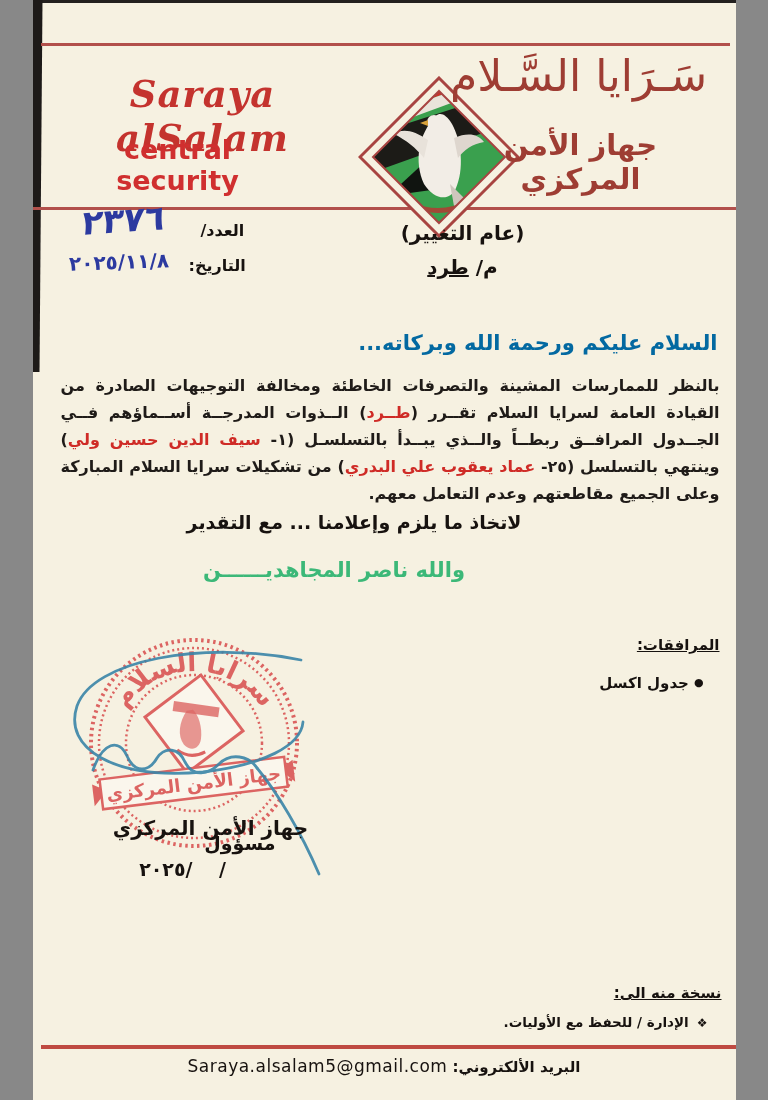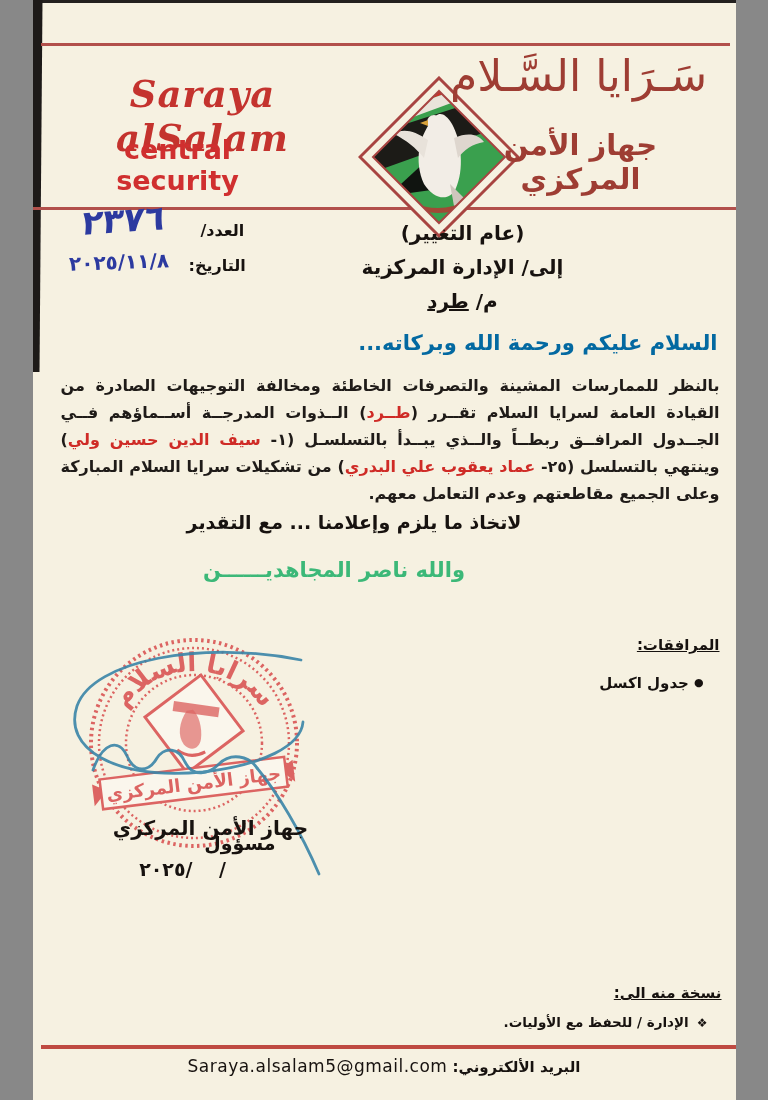--- a/index.html
+++ b/index.html
@@ -122,21 +122,20 @@
   <div class="brand-ar-name" dir="rtl">سَـرَايا السَّـلام</div>
   <div class="brand-ar-dept" dir="rtl">جهاز الأمن المركزي</div>
 
   <div class="meta-label lbl-num" dir="rtl">العدد/</div>
   <div class="hand hand-num">٢٣٧٦</div>
   <div class="meta-label lbl-date" dir="rtl">التاريخ:</div>
   <div class="hand hand-date">٢٠٢٥/١١/٨</div>
 
   <div class="meta-center" dir="rtl">
     <div>(عام التغيير)</div>
-    <div>إلى/ الإدارة المركزية</div>
     <div><span>م/ </span><span class="subject-value">طرد</span></div>
   </div>
 
   <div class="greeting" dir="rtl">السلام عليكم ورحمة الله وبركاته...</div>
 
   <div class="para"><span>بالنظر للممارسات المشينة والتصرفات الخاطئة ومخالفة التوجيهات الصادرة من القيادة العامة لسرايا السلام تقــرر (</span><span class="red">طــرد</span><span>) الــذوات المدرجــة أســماؤهم فــي الجــدول المرافــق ربطــاً والــذي يبــدأ بالتسلسـل (١- </span><span class="red">سيف الدين حسين ولي</span><span>) وينتهي بالتسلسل (٢٥- </span><span class="red">عماد يعقوب علي البدري</span><span>) من تشكيلات سرايا السلام المباركة وعلى الجميع مقاطعتهم وعدم التعامل معهم.</span></div>
 
   <div class="closing" dir="rtl">لاتخاذ ما يلزم وإعلامنا ... مع التقدير</div>
   <div class="green-slogan" dir="rtl">والله ناصر المجاهديــــــن</div>
 

